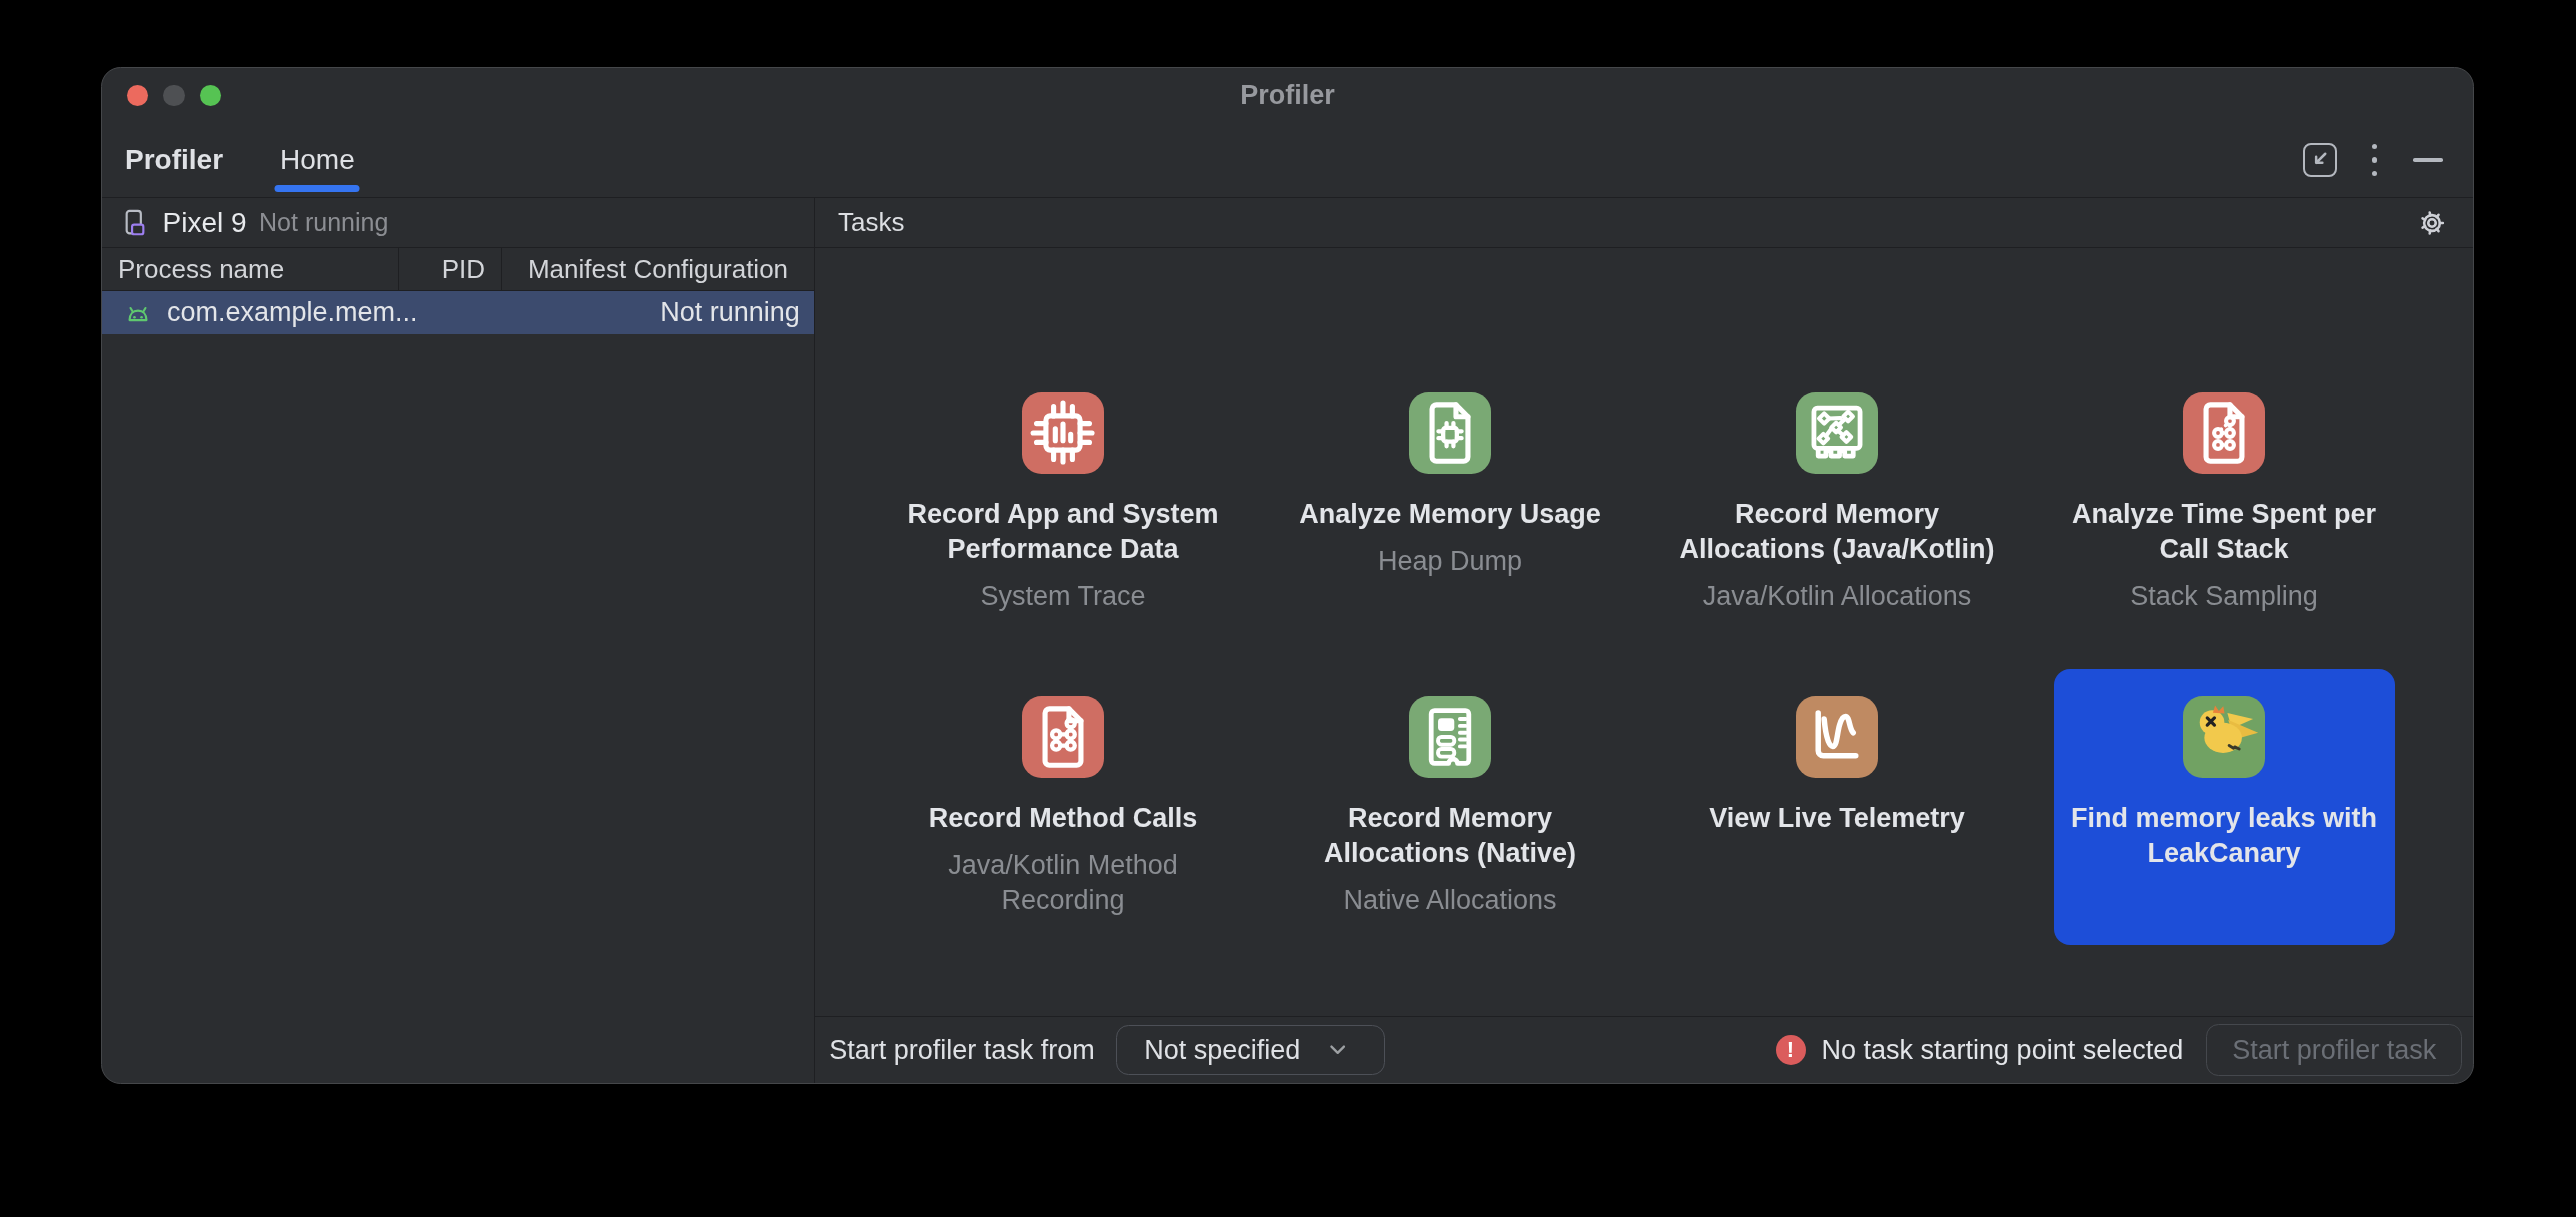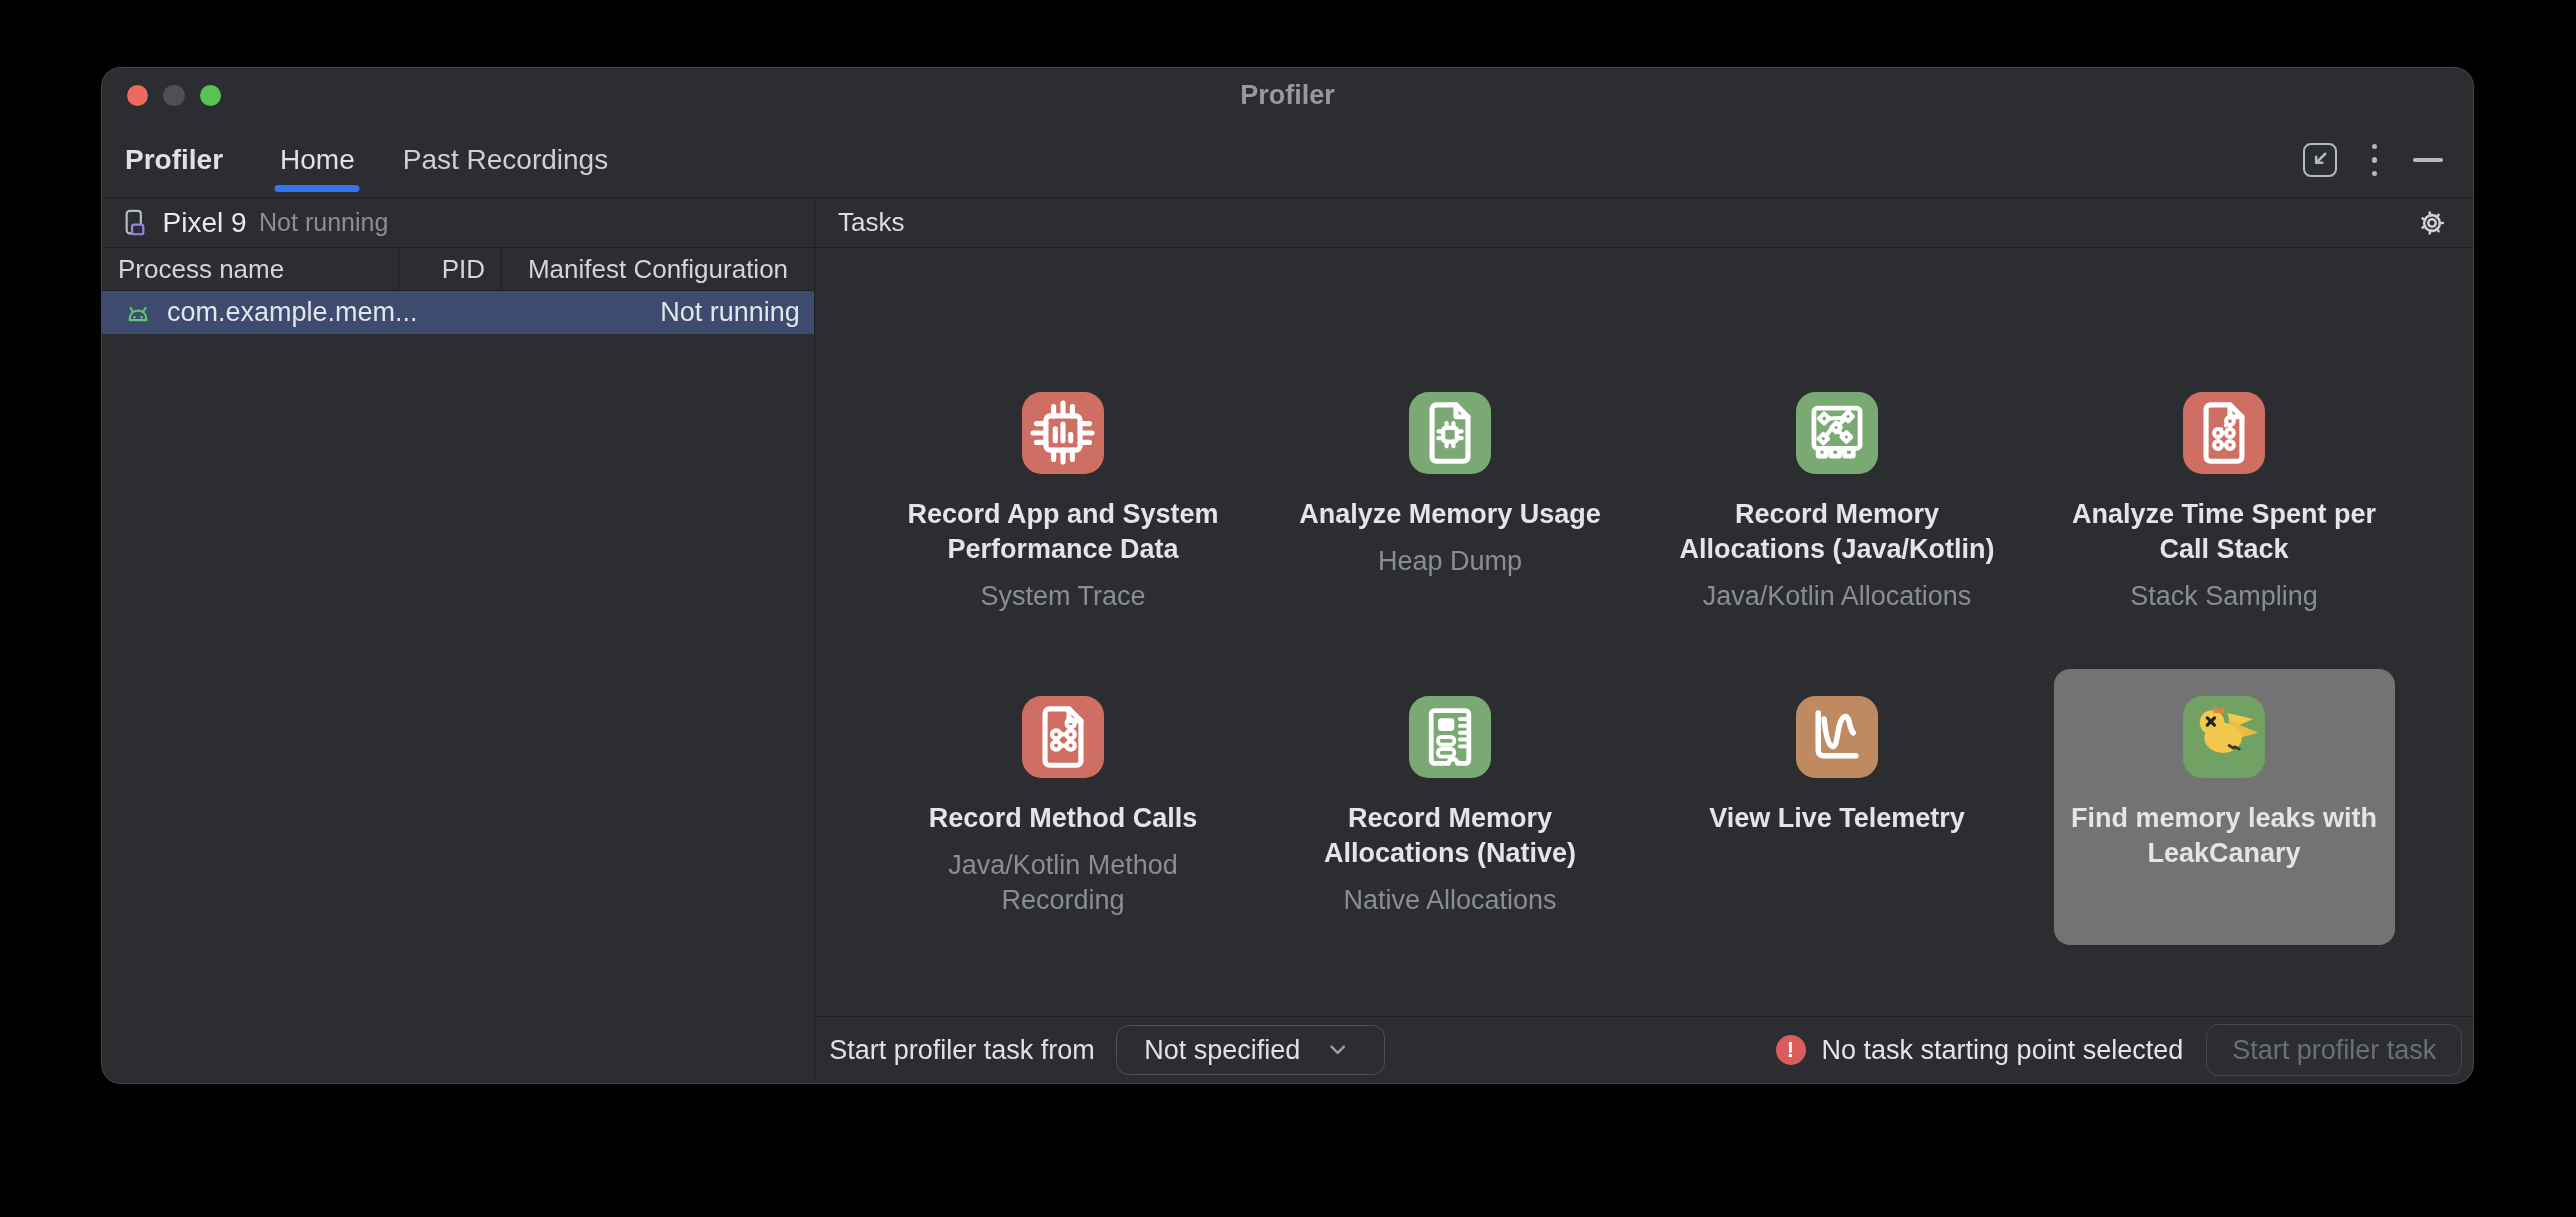--- a/index.html
+++ b/index.html
@@ -47,21 +47,21 @@
   .process-row { height:43px; flex:0 0 auto; background:#3c4b6e; display:flex; align-items:center; padding:0 14.2px 0 19.6px; gap:13.4px; font-size:27px; color:#e3e5e9; }
   .process-status { margin-left:auto; }
   .left-filler { flex:1; }
 
   
   .right-panel { flex:1; display:flex; flex-direction:column; min-width:0; }
   .tasks-header { height:50px; flex:0 0 auto; border-bottom:1.8px solid #1e1f22; display:flex; align-items:center; justify-content:space-between; padding:0 23px; font-size:26px; color:#dcdee2; }
   .tasks-body { flex:1; min-height:0; }
   .grid { width:1549px; margin:117px auto 0; display:grid; grid-template-columns:repeat(4, 387px); row-gap:28px; }
   .card { height:276px; margin:0 23px; border-radius:16px; display:flex; flex-direction:column; align-items:center; padding-top:27px; cursor:pointer; }
-  .card.selected { background:#737373; }
+  .card.selected { background:#1d4ed8; }
   .tile { width:82px; height:82px; border-radius:19.6px; flex:0 0 auto; display:flex; align-items:center; justify-content:center; }
   .tile.red { background:#cf6e63; } .tile.green { background:#7aa974; }
   .tile.orange { background:#bf8a62; } .tile.canary { background:#71a263; }
   .card-title { margin-top:23px; font-weight:bold; font-size:27px; line-height:35px; text-align:center; max-width:340px; color:#e3e5e9; }
   .card-subtitle { margin-top:11.6px; font-size:27px; line-height:35px; color:#8a8d92; text-align:center; max-width:340px; }
 
   
   .footer { height:67px; flex:0 0 auto; border-top:1.8px solid #1e1f22; display:flex; align-items:center; padding:0 10.7px 0 14.2px; font-size:27px; }
   .footer-label { color:#dfe1e5; margin-right:21.4px; }
   .dropdown { height:50px; border:1.8px solid #4d5057; border-radius:12.5px; background:transparent; display:flex; align-items:center; gap:27px; padding:0 35px 0 27px; color:#dfe1e5; font-size:27px; cursor:pointer; }
@@ -83,23 +83,20 @@
       <span class="light gray"></span>
       <span class="light green"></span>
     </div>
     <div class="title-text">Profiler</div>
   </div>
 
   <div class="tabbar">
     <span class="app-label">Profiler</span>
     <div class="tab active">
       <span>Home</span>
-    </div>
-    <div class="tab">
-      <span>Past Recordings</span>
     </div>
     <div class="tb-actions">
       <span class="boxed-icon">
         <svg width="23" height="23" viewBox="0 0 24 24">
             <path d="M18 6 L8.5 15.5 M8.5 9 V15.5 H15" fill="none" stroke="#b4b8bf" stroke-width="2.6" stroke-linecap="round" stroke-linejoin="round"></path>
           </svg>
       </span>
       <span class="kebab">
           <span></span>
           <span></span>

